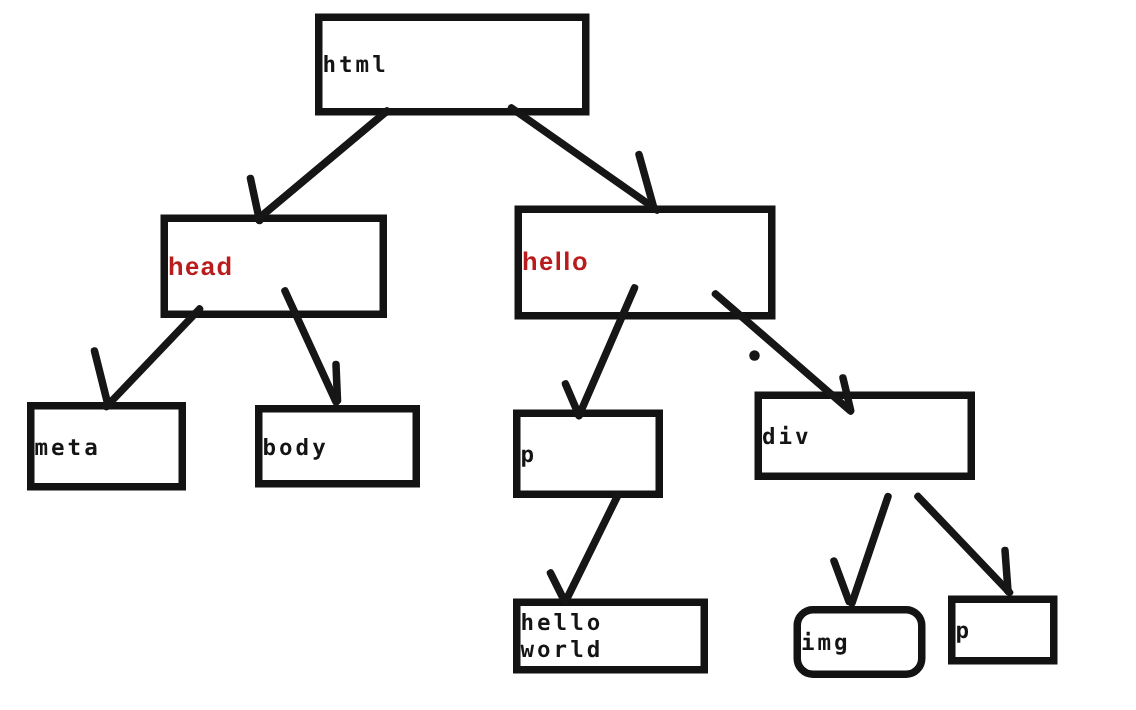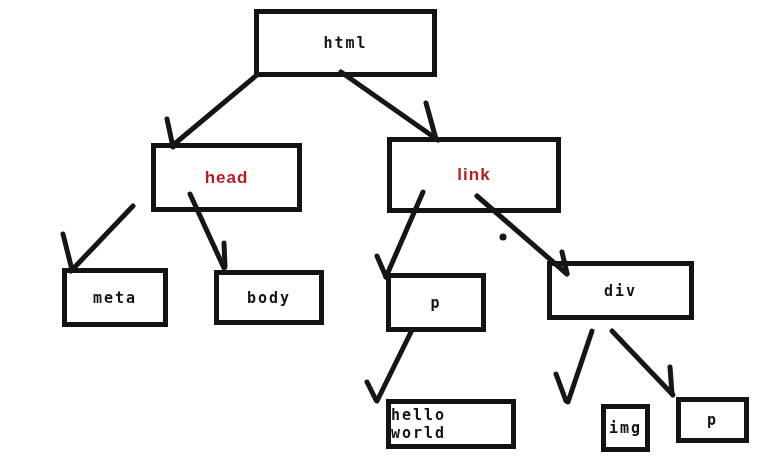--- a/index.html
+++ b/index.html
@@ -31,23 +31,21 @@
     fill: #161616;
   }
   .node {
     position: absolute;
     z-index: 2;
     box-sizing: border-box;
     background: #ffffff;
     border: 5px solid #131313;
     display: flex;
     align-items: center;
-    justify-content: center;
     color: #141414;
-    margin-left: 44px;
   }
   .node.mono span {
     font-family: "DejaVu Sans Mono", monospace;
     font-weight: 700;
     font-size: 15px;
     letter-spacing: 2px;
   }
   .node.sans span {
     font-family: "Liberation Sans", sans-serif;
     font-weight: 700;
@@ -94,37 +92,37 @@
       <circle cx="503" cy="237" r="3.5"></circle>
     </svg>
   <div id="nodes">
       <div class="node mono" style="left: 210px; top: 9px; width: 183px; height: 68px;">
         <span>html</span>
       </div>
       <div class="node sans" style="left: 107px; top: 143px; width: 151px; height: 69px;">
         <span>head</span>
       </div>
       <div class="node sans" style="left: 343px; top: 137px; width: 174px; height: 76px;">
-        <span>link</span>
+        <span>hello</span>
       </div>
       <div class="node mono" style="left: 18px; top: 268px; width: 106px; height: 59px;">
         <span>meta</span>
       </div>
       <div class="node mono" style="left: 170px; top: 270px; width: 110px; height: 55px;">
         <span>body</span>
       </div>
       <div class="node mono" style="left: 342px; top: 273px; width: 100px; height: 59px;">
         <span>p</span>
       </div>
       <div class="node mono" style="left: 503px; top: 261px; width: 147px; height: 59px;">
         <span>div</span>
       </div>
       <div class="node mono" style="left: 342px; top: 399px; width: 130px; height: 50px;">
         <span>hello world</span>
       </div>
-      <div class="node mono" style="left: 557px; top: 404px; width: 49px; height: 48px;">
+      <div class="node mono" style="left: 529px; top: 404px; width: 88px; height: 48px; border-radius: 13px;">
         <span>img</span>
       </div>
       <div class="node mono" style="left: 632px; top: 397px; width: 73px; height: 46px;">
         <span>p</span>
       </div>
     </div>
 </div>
 
 </body></html>

